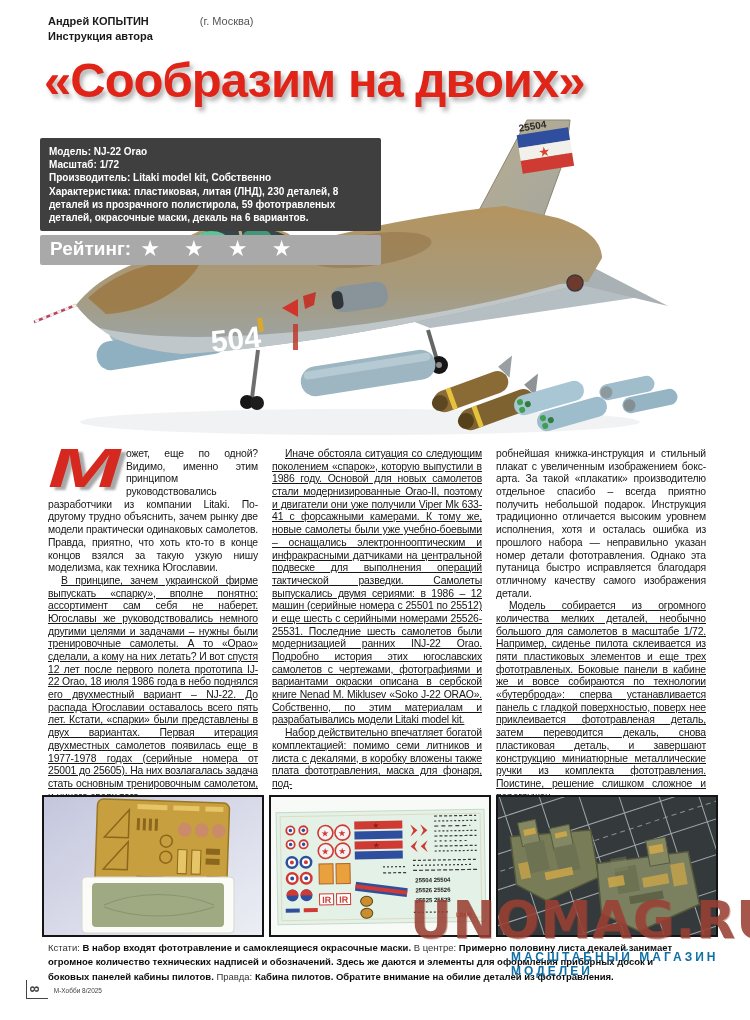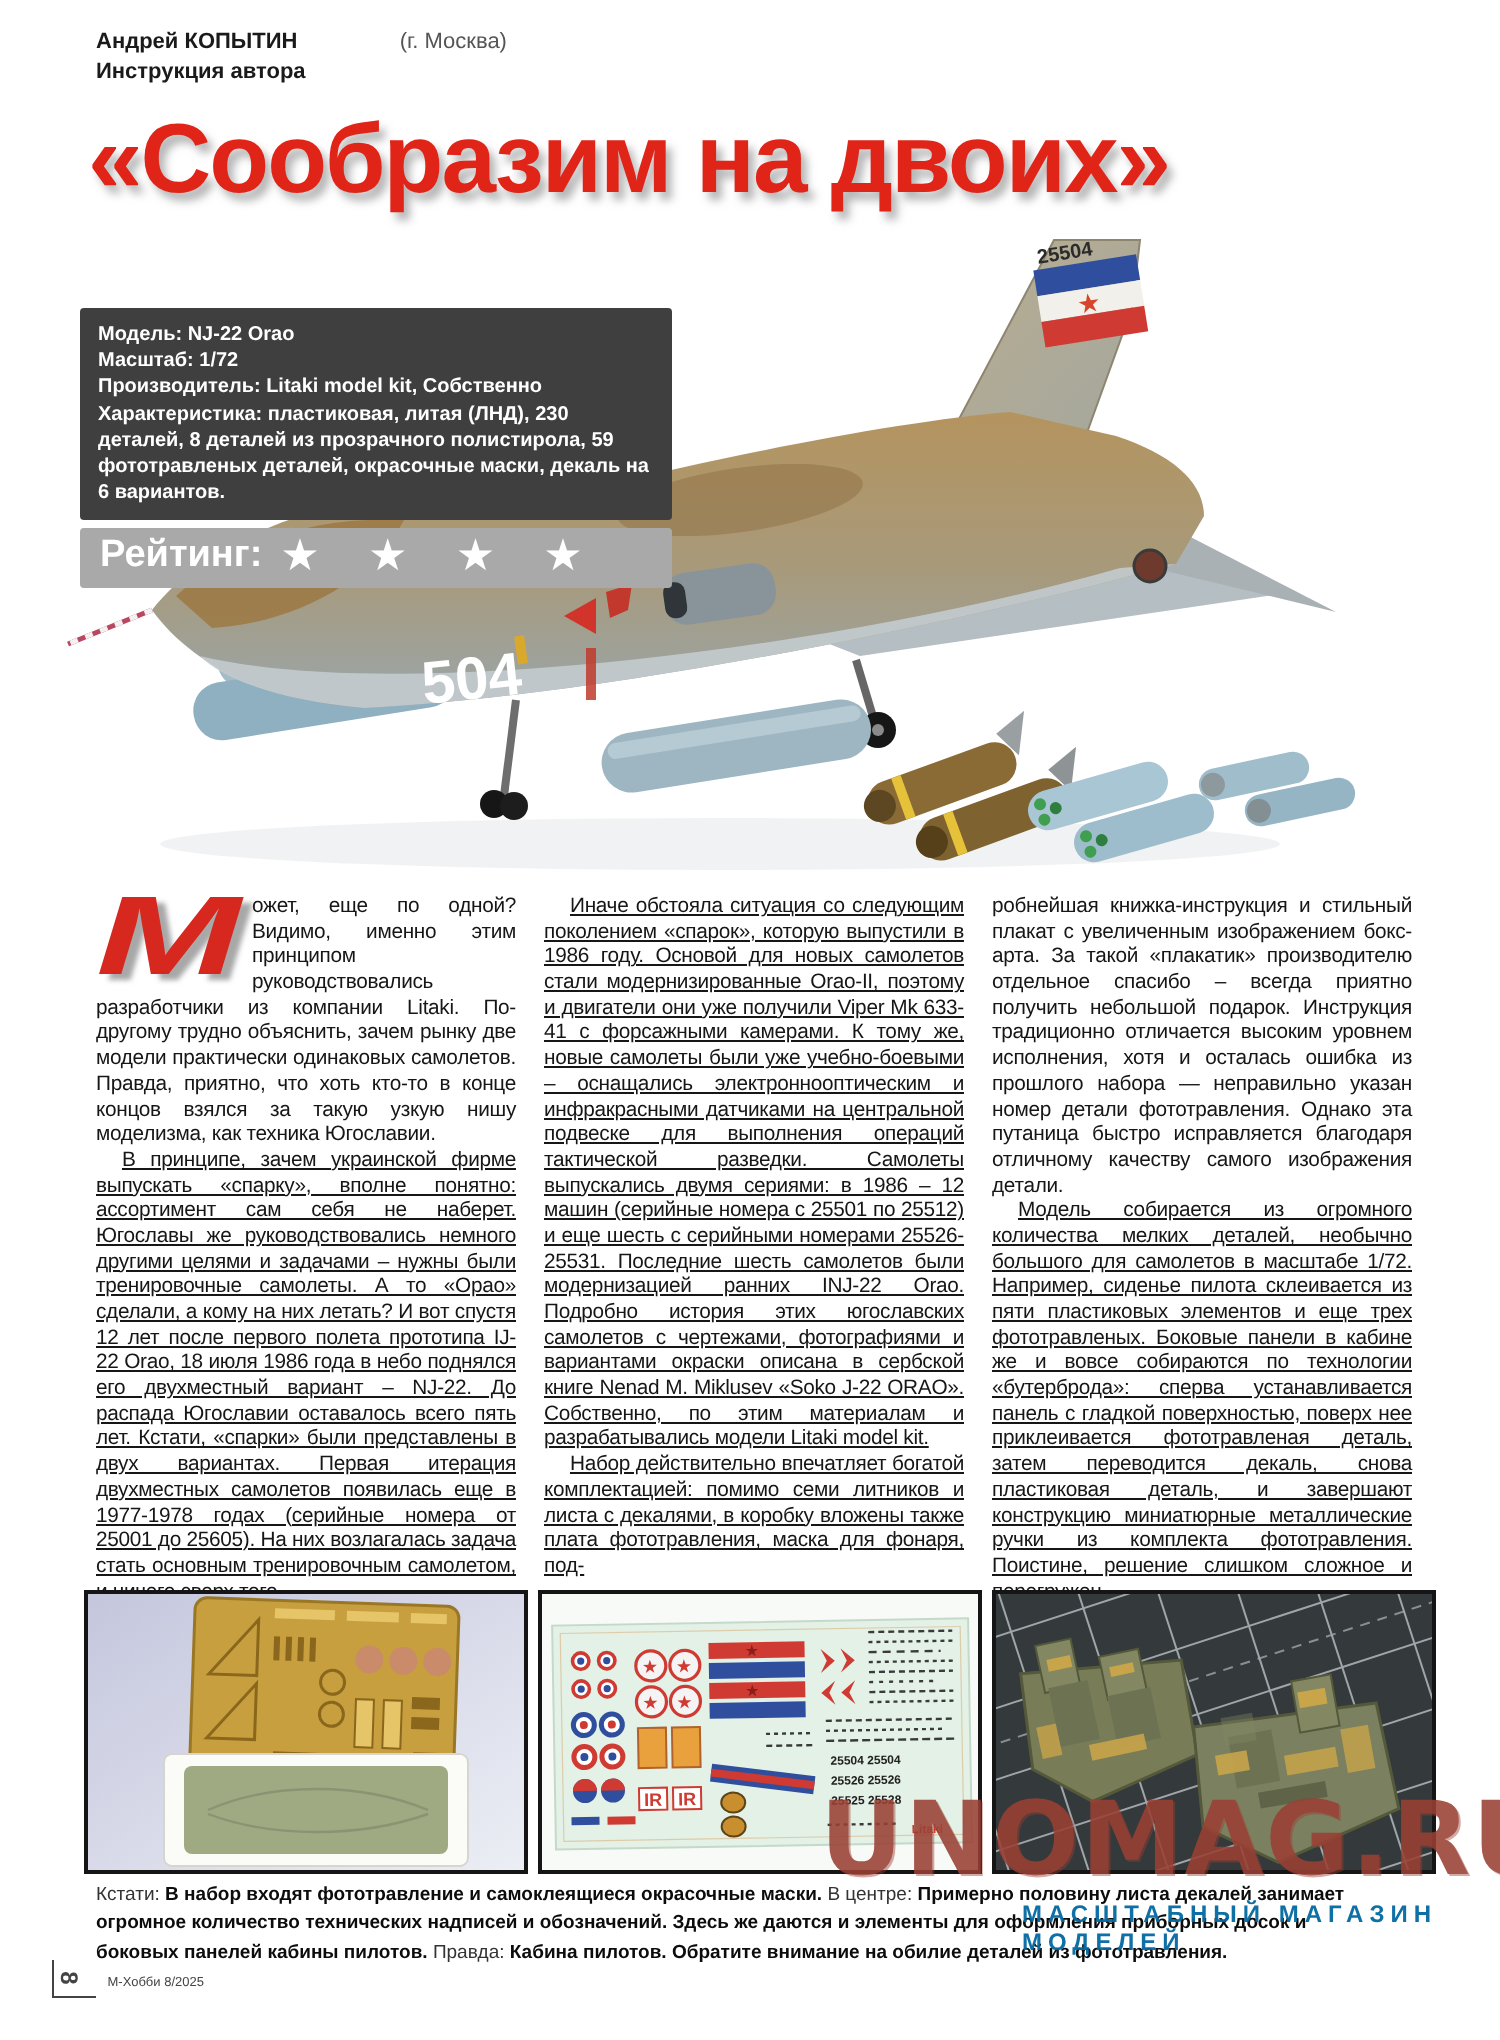--- a/index.html
+++ b/index.html
@@ -8,21 +8,21 @@
   
   .author-block{position:absolute;left:48px;top:14px;font-size:11px;line-height:1.35;}
   .author-name{font-weight:bold;}
   .author-city{color:#555;padding-left:48px;}
   .author-credit{font-weight:bold;}
   
   .title{position:absolute;left:44px;top:52px;width:690px;font-size:49px;font-weight:bold;
          color:#e02418;letter-spacing:-1px;white-space:nowrap;
          text-shadow:3px 4px 4px rgba(120,120,120,0.55);}
   
-  .infowrap{position:absolute;left:40px;top:138px;width:296px;z-index:4;margin-top:16px;}
+  .infowrap{position:absolute;left:40px;top:138px;width:341px;z-index:4;}
   .infobox{background:#3f3f3f;color:#fff;font-size:10px;font-weight:bold;line-height:1.32;
            padding:7px 9px;border-radius:2px;}
   .ratingbar{margin-top:4px;background:#a9a9a9;color:#fff;padding:3px 25px 5px 10px;
              display:flex;align-items:flex-start;border-radius:2px;}
   .ratingbar .lbl{font-size:19px;font-weight:bold;}
   .ratingbar .stars{font-size:22px;letter-spacing:9px;margin-left:9px;line-height:1;}
   
   .hero{position:absolute;left:0;top:100px;width:750px;height:345px;z-index:1;}
   
   .cols{position:absolute;left:48px;top:448px;width:660px;display:flex;gap:14px;z-index:1;}

